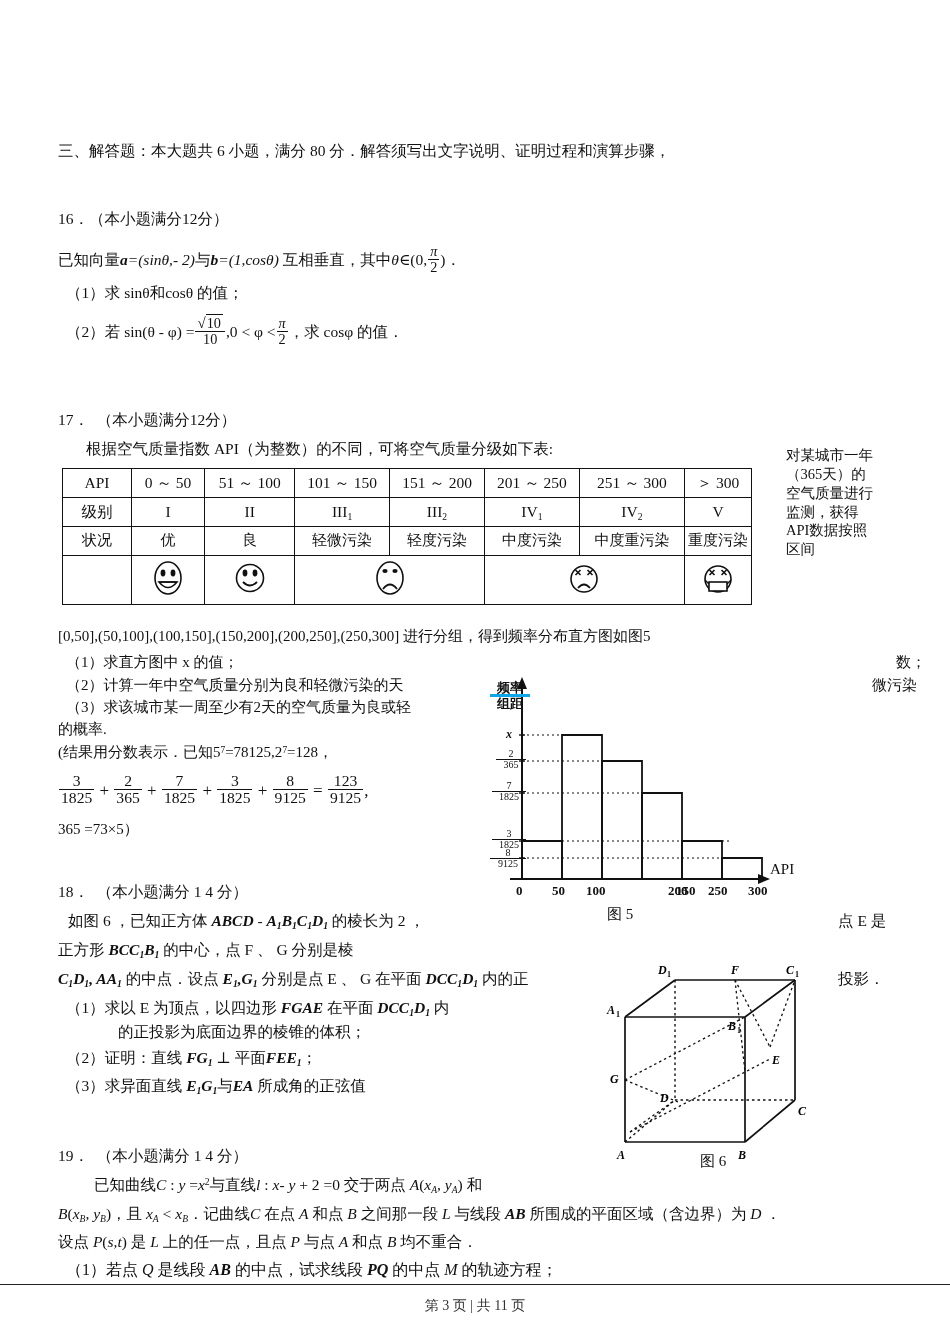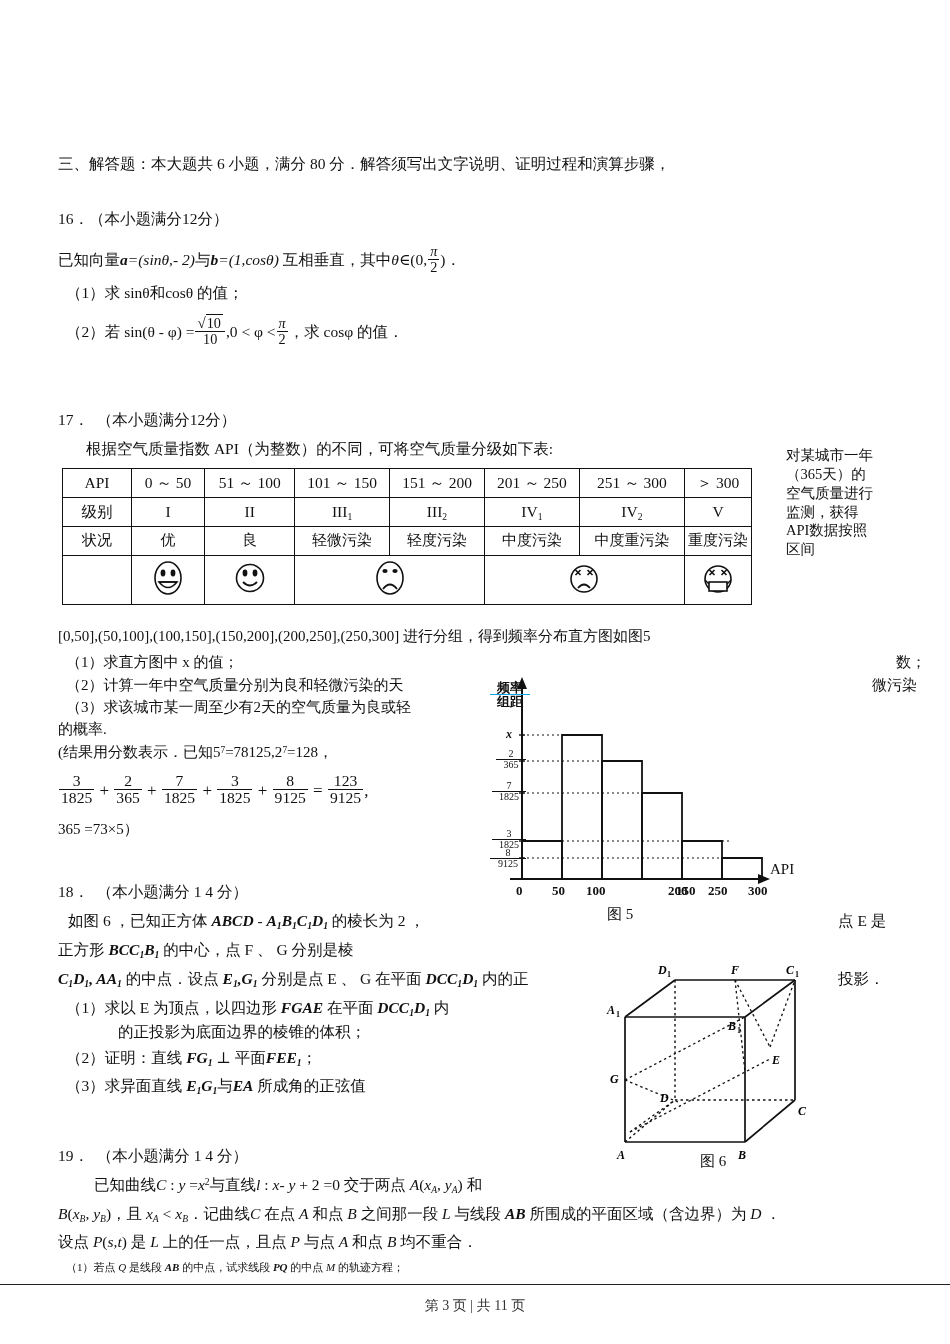--- a/index.html
+++ b/index.html
@@ -88,21 +88,21 @@
   .rule {
     position: absolute;
     border-top: 1px solid #222;
   }
 </style>
 </head>
 <body>
 
 <div id="page">
 
-  <div class="abs txt cn" style="left:58px; top:156px; font-size:15.5px;text-align:center;">三、解答题：本大题共 6 小题，满分 80 分．解答须写出文字说明、证明过程和演算步骤，</div>
+  <div class="abs txt cn" style="left:58px; top:143px; font-size:15.5px;text-align:center;">三、解答题：本大题共 6 小题，满分 80 分．解答须写出文字说明、证明过程和演算步骤，</div>
 
   <div class="abs txt" style="left:58px; top:211px; font-size:15.5px;">
     <span>16．</span><span>（本小题满分12分）</span>
   </div>
 
   <div class="abs txt" style="left:58px; top:246px; font-size:15.5px;">
     <span>已知向量</span><span class="bi">a</span><span class="it">=(sin</span><span class="it">θ</span><span class="it">,- 2)</span><span>与</span><span class="bi">b</span><span class="it">=(1,cos</span><span class="it">θ</span><span class="it">)</span>
     <span>互相垂直，其中</span><span class="it">θ</span><span>∈(0,</span><span class="frac"><span class="num it">π</span><span class="den">2</span></span><span>)．</span>
   </div>
 
@@ -238,21 +238,21 @@
     <span class="frac"><span class="num">123</span><span class="den">9125</span></span><span>,</span>
   </div>
 
   <div class="abs txt" style="left:58px; top:822px; font-size:15px;">365 =73×5）</div>
 
   <div class="abs hist-wrap" style="left:470px; top:665px; width:320px; height:260px;">
 
     
     <div class="abs axis-lbl-frac" style="left:20px; top:16px; font-size:13px; font-weight:bold; width:40px;">
       <div>频率</div>
-      <div class="den" style="border-top:1px solid #0ea5e9;">组距</div>
+      <div class="den" style="border-top:3px solid #0ea5e9;">组距</div>
     </div>
 
     <svg width="320" height="260" viewBox="0 0 320 260">
 
       <line x1="52" y1="214" x2="52" y2="22" stroke="#111" stroke-width="2"></line>
       <polygon points="52,12 47,24 57,24" fill="#111"></polygon>
 
       <line x1="40" y1="214" x2="292" y2="214" stroke="#111" stroke-width="2"></line>
       <polygon points="300,214 288,209 288,219" fill="#111"></polygon>
 
@@ -408,20 +408,20 @@
   </div>
 
   <div class="abs txt cn" style="left:58px; top:1206px; font-size:15.5px;">
     <span class="it">B</span>(<span class="it">x<sub>B</sub></span>, <span class="it">y<sub>B</sub></span>)，且 <span class="it">x<sub>A</sub></span> &lt; <span class="it">x<sub>B</sub></span>．记曲线<span class="it">C</span> 在点 <span class="it">A</span> 和点 <span class="it">B</span> 之间那一段 <span class="it">L</span> 与线段 <span class="bi">AB</span> 所围成的平面区域（含边界）为 <span class="it">D</span> ．
   </div>
 
   <div class="abs txt cn" style="left:58px; top:1234px; font-size:15.5px;">
     设点 <span class="it">P</span>(<span class="it">s,t</span>) 是 <span class="it">L</span> 上的任一点，且点 <span class="it">P</span> 与点 <span class="it">A</span> 和点 <span class="it">B</span> 均不重合．
   </div>
 
-  <div class="abs txt cn" style="left:66px; top:1262px; font-size:11px;text-align:right;">
+  <div class="abs txt cn" style="left:66px; top:1262px; font-size:16px;text-align:right;">
     （1）若点 <span class="it">Q</span> 是线段 <span class="bi">AB</span> 的中点，试求线段 <span class="bi">PQ</span> 的中点 <span class="it">M</span> 的轨迹方程；
   </div>
 
   <div class="rule" style="left:0px; top:1284px; width:950px;"></div>
   <div class="abs footer" style="left:0px; top:1297px;">第 3 页 | 共 11 页</div>
 
 </div>
 
 </body></html>

